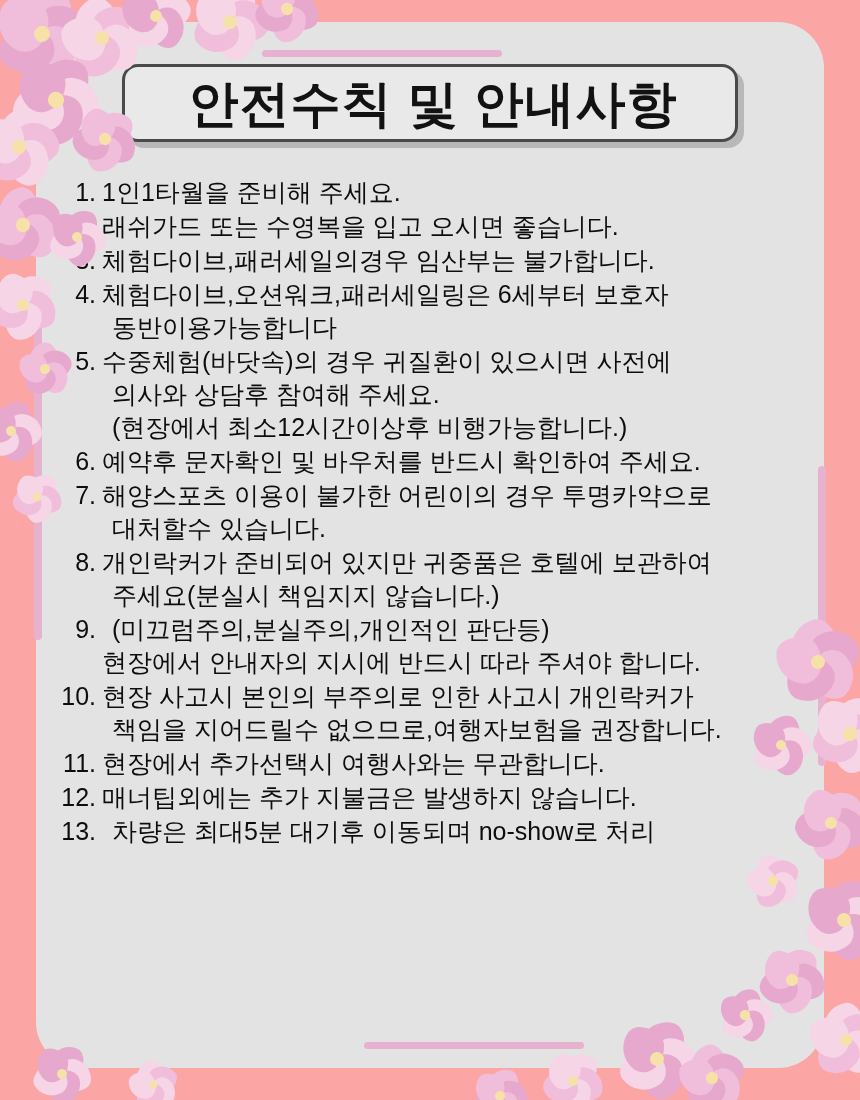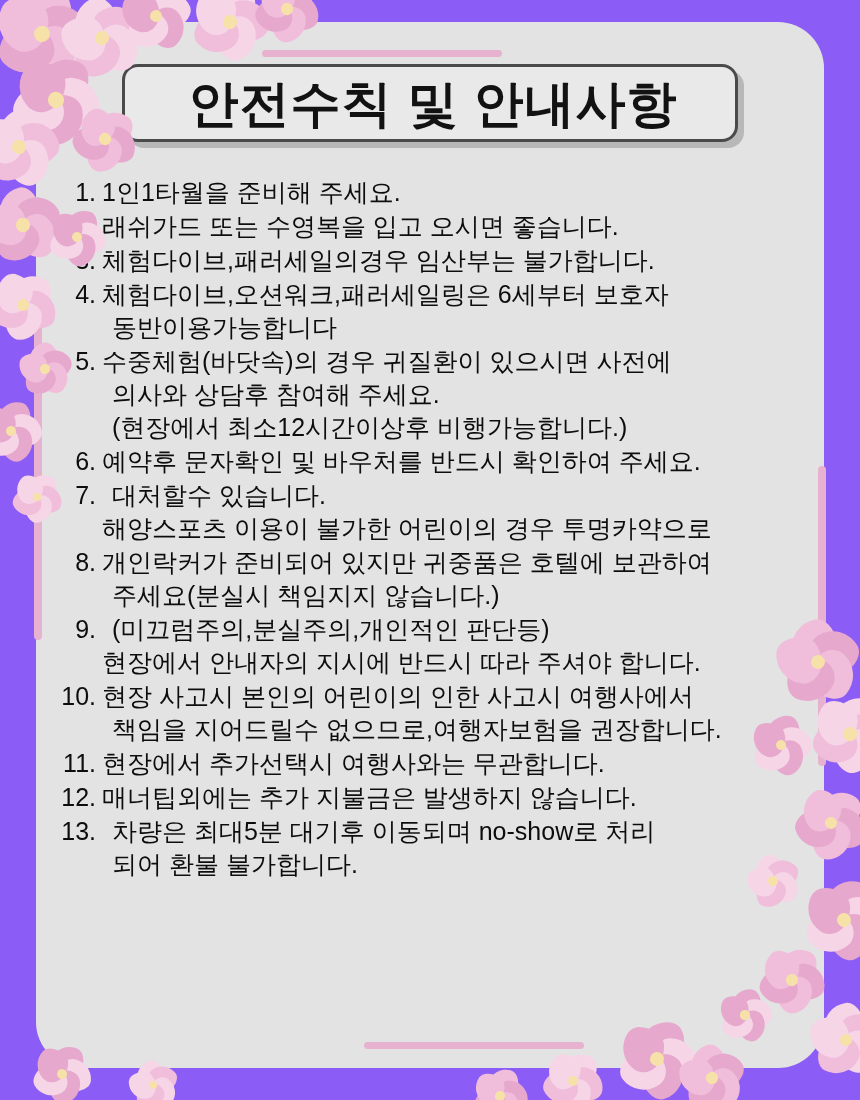--- a/index.html
+++ b/index.html
@@ -11,21 +11,21 @@
     height: 1100px;
     background: #ffffff;
     font-family: "Liberation Sans", sans-serif;
     overflow: hidden;
   }
 
   .page {
     position: relative;
     width: 860px;
     height: 1100px;
-    background: #8b5cf6;
+    background: #fca5a5;
     overflow: hidden;
   }
 
   
   .card {
     position: absolute;
     left: 36px;
     top: 22px;
     width: 788px;
     height: 1046px;
@@ -194,62 +194,61 @@
       </div>
       <div class="item">
         <div class="num">6.</div>
         <div class="body-lines">
           <div class="line">예약후 문자확인 및 바우처를 반드시 확인하여 주세요.</div>
         </div>
       </div>
       <div class="item">
         <div class="num">7.</div>
         <div class="body-lines">
+          <div class="line">해양스포츠 이용이 불가한 어린이의 경우 투명카약으로</div>
           <div class="line indent">대처할수 있습니다.</div>
-          <div class="line">해양스포츠 이용이 불가한 어린이의 경우 투명카약으로</div>
         </div>
       </div>
       <div class="item">
         <div class="num">8.</div>
         <div class="body-lines">
           <div class="line">개인락커가 준비되어 있지만 귀중품은 호텔에 보관하여</div>
           <div class="line indent">주세요(분실시 책임지지 않습니다.)</div>
         </div>
       </div>
       <div class="item">
         <div class="num">9.</div>
         <div class="body-lines">
           <div class="line indent">(미끄럼주의,분실주의,개인적인 판단등)</div>
           <div class="line">현장에서 안내자의 지시에 반드시 따라 주셔야 합니다.</div>
         </div>
       </div>
       <div class="item">
         <div class="num">10.</div>
         <div class="body-lines">
-          <div class="line">현장 사고시 본인의 어린이의 인한 사고시 여행사에서</div>
+          <div class="line">현장 사고시 본인의 부주의로 인한 사고시 개인락커가</div>
           <div class="line indent"> 책임을 지어드릴수 없으므로,여행자보험을 권장합니다.</div>
         </div>
       </div>
       <div class="item">
         <div class="num">11.</div>
         <div class="body-lines">
           <div class="line">현장에서 추가선택시 여행사와는 무관합니다.</div>
         </div>
       </div>
       <div class="item">
         <div class="num">12.</div>
         <div class="body-lines">
           <div class="line">매너팁외에는 추가 지불금은 발생하지 않습니다.</div>
         </div>
       </div>
       <div class="item">
         <div class="num">13.</div>
         <div class="body-lines">
           <div class="line indent"> 차량은 최대5분 대기후 이동되며 no-show로 처리</div>
-          <div class="line indent"> 되어 환불 불가합니다.</div>
         </div>
       </div>
     </div>
 
   <div id="blossom-layer">
       <div class="blossom" style="left: -10px; top: -18px; width: 104px; height: 104px; transform: rotate(10deg);">
         <div class="petal" style="width: 52px; height: 52px; left: 26px; top: 26px; background: rgb(240, 190, 219); transform: rotate(0deg) translate(0px, -21.84px);"></div>
         <div class="petal" style="width: 52px; height: 52px; left: 26px; top: 26px; background: rgb(231, 168, 205); transform: rotate(72deg) translate(0px, -21.84px);"></div>
         <div class="petal" style="width: 52px; height: 52px; left: 26px; top: 26px; background: rgb(240, 190, 219); transform: rotate(144deg) translate(0px, -21.84px);"></div>
         <div class="petal" style="width: 52px; height: 52px; left: 26px; top: 26px; background: rgb(231, 168, 205); transform: rotate(216deg) translate(0px, -21.84px);"></div>

